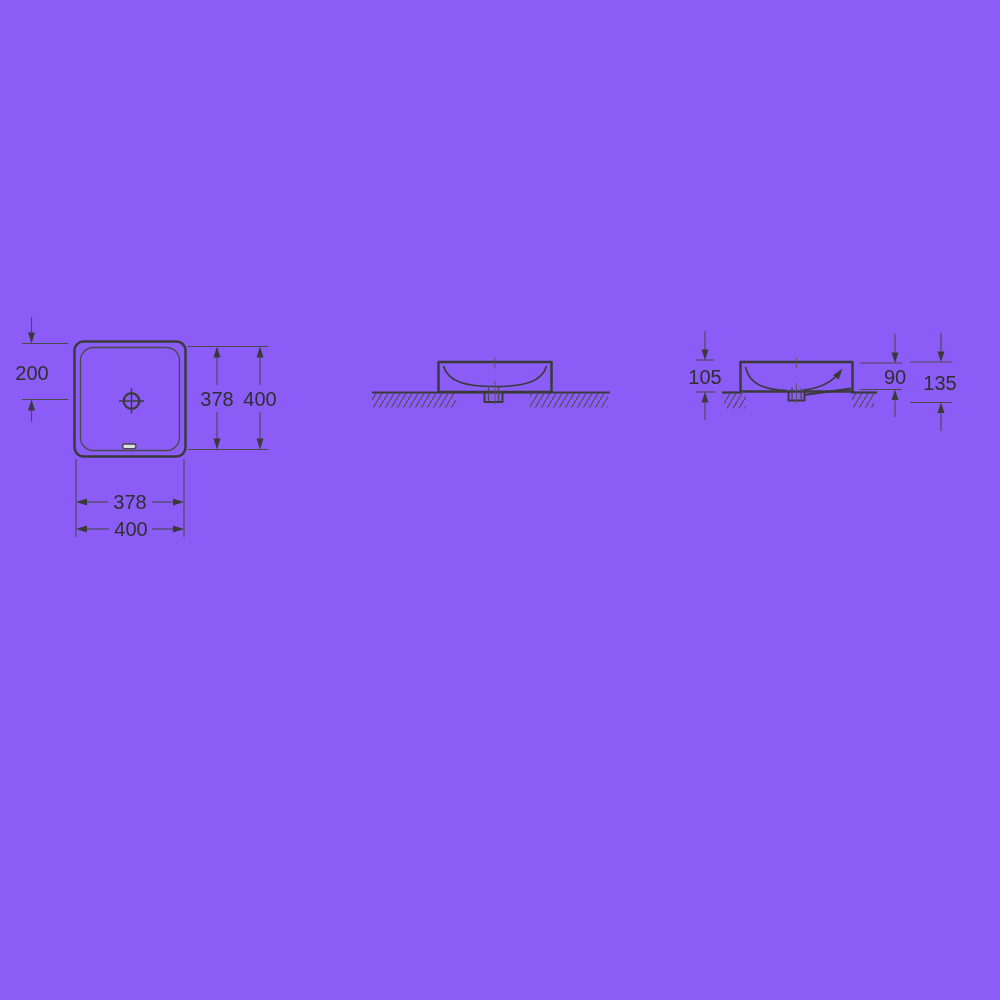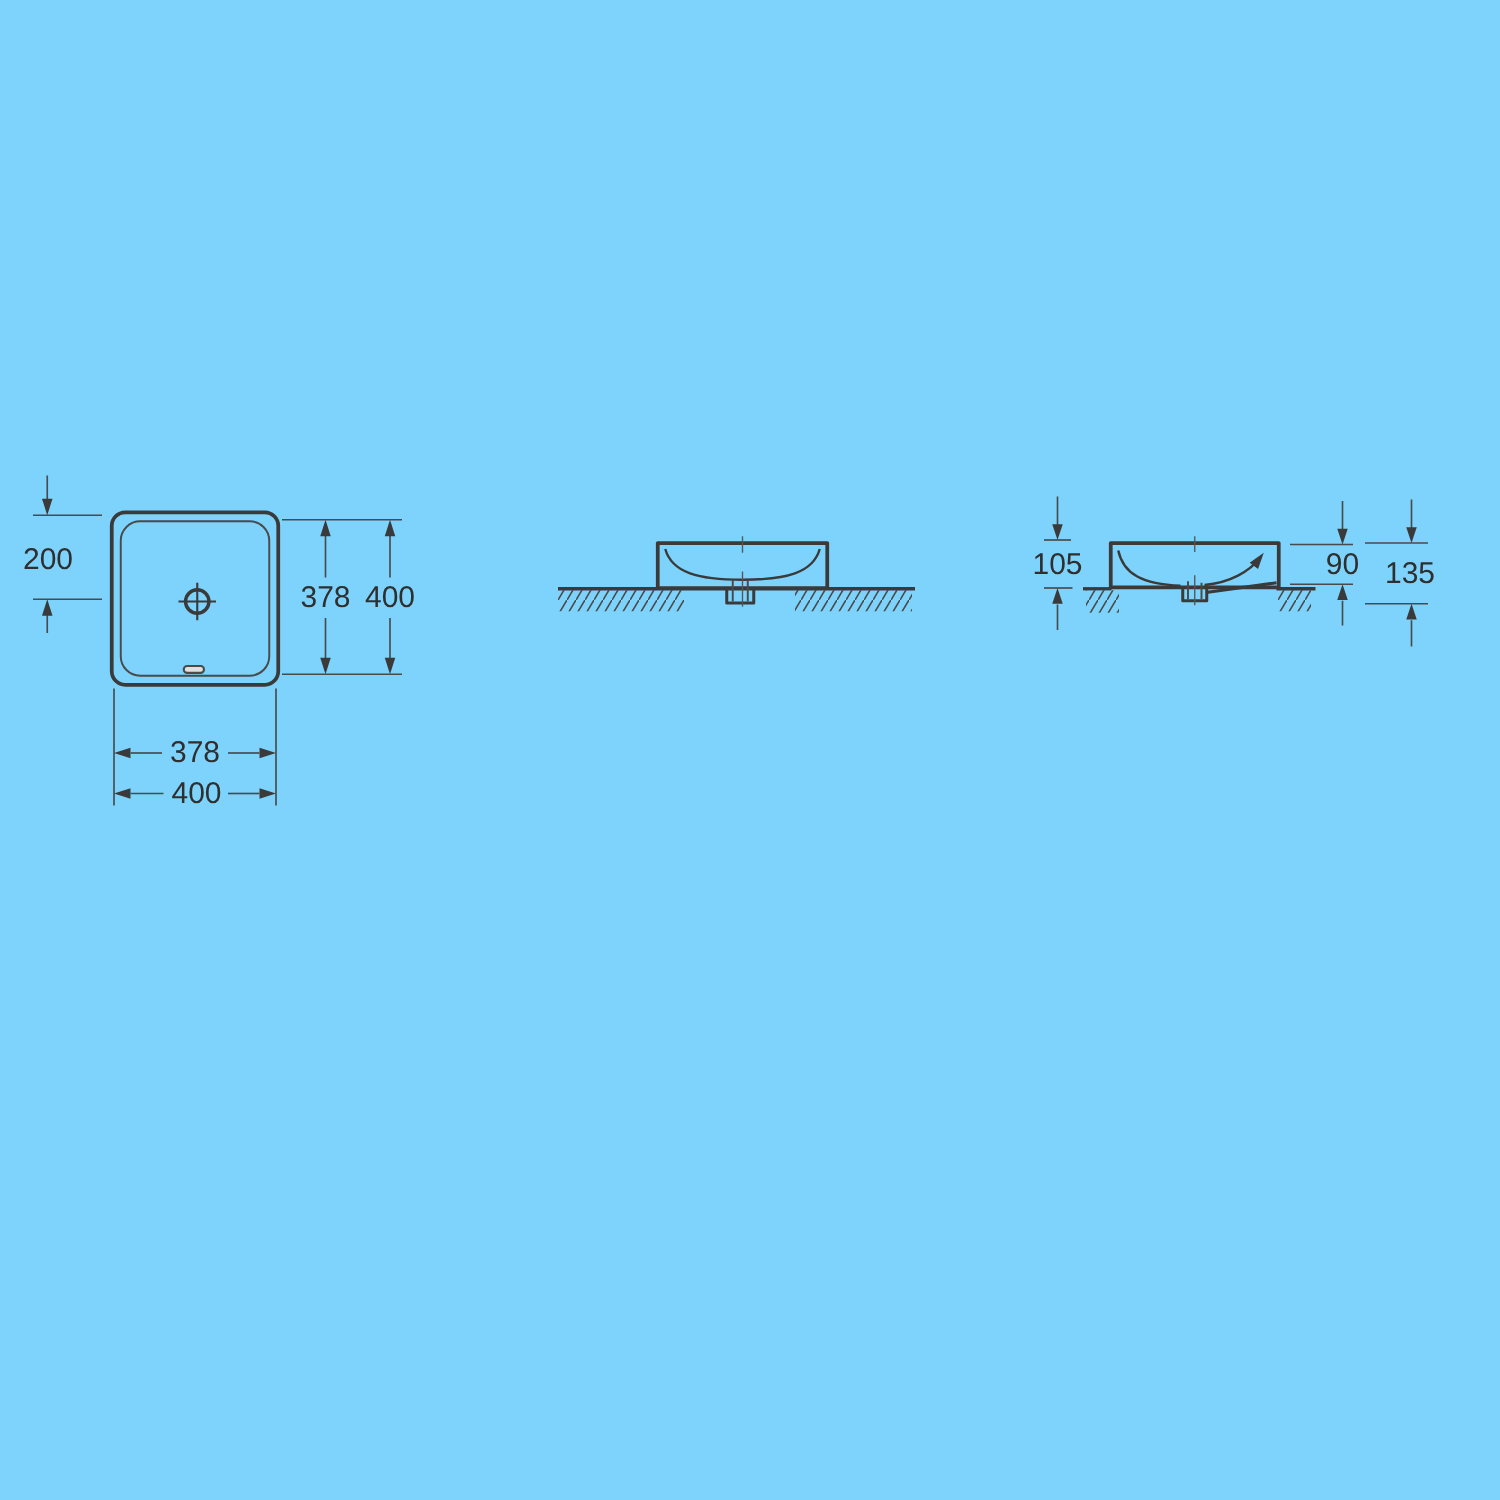--- a/index.html
+++ b/index.html
@@ -8,21 +8,21 @@
     background: #ffffff;
     width: 1000px;
     height: 1000px;
     overflow: hidden;
     font-family: "Liberation Sans", sans-serif;
   }
   .canvas {
     position: relative;
     width: 1000px;
     height: 1000px;
-    background: #7dd3fc;
+    background: #8b5cf6;
   }
   svg { display: block; }
   .outline     { fill: none; stroke: #3a3a3a; stroke-width: 2.5; stroke-linejoin: round; }
   .outline-thin{ fill: none; stroke: #4a4a4a; stroke-width: 1.3; }
   .curve       { fill: none; stroke: #3a3a3a; stroke-width: 1.6; }
   .dimline     { fill: none; stroke: #4a4a4a; stroke-width: 1.1; }
   .centerline  { fill: none; stroke: #555555; stroke-width: 0.9; }
   .arrow       { fill: #3a3a3a; stroke: none; }
   .dimtext     { fill: #2f2f2f; font-size: 20px; font-family: "Liberation Sans", sans-serif; }
   .counter     { fill: none; stroke: #3a3a3a; stroke-width: 2.2; }

